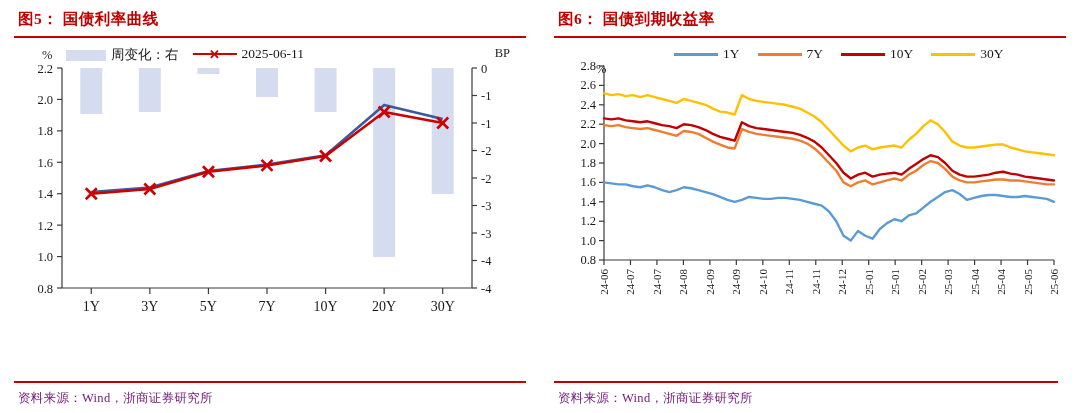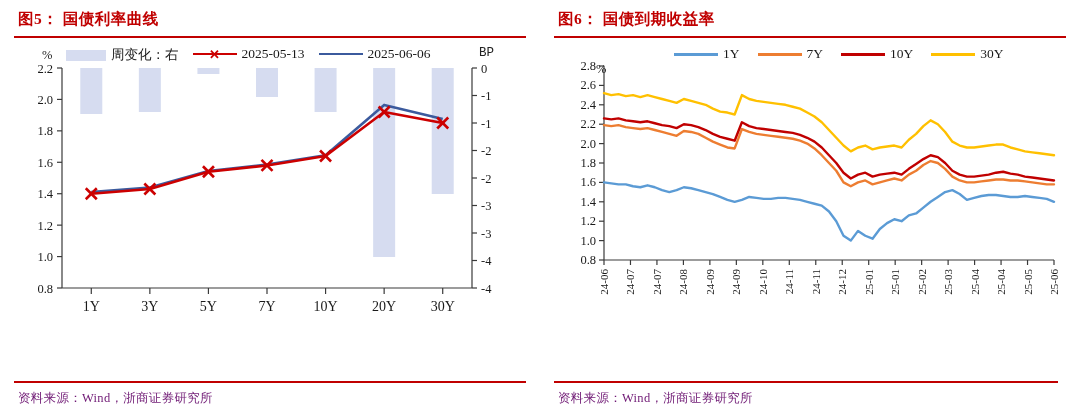--- a/index.html
+++ b/index.html
@@ -59,30 +59,26 @@
 
       <div class="legend" style="left:52px;top:8px;">
         <span class="leg-item">
           <span class="swatch-bar"></span>
           <span class="leg-label">周变化：右</span>
         </span>
         <span class="leg-item">
           <span class="swatch-line" style="border-top-color:#cc0000;">
               <span class="xmark">✕</span>
             </span>
-          <span class="leg-label">2025-05-13</span>
-        </span>
-        <span class="leg-item">
-          <span class="swatch-line" style="border-top-color:#3b5a9d;"></span>
-          <span class="leg-label">2025-06-06</span>
+          <span class="leg-label">2025-06-11</span>
         </span>
       </div>
 
       <div class="axis-unit" style="left:28px;top:10px;">%</div>
-      <div class="axis-unit" style="right:32px;top:8px;font-family:Liberation Mono, monospace;">BP</div>
+      <div class="axis-unit" style="right:16px;top:8px;">BP</div>
 
       <svg id="svg5" width="512" height="290" viewBox="0 0 512 290">
           <rect x="66.28571428571428" y="30" width="22" height="46" fill="#d6dcf0"></rect>
           <rect x="124.85714285714286" y="30" width="22" height="44" fill="#d6dcf0"></rect>
           <rect x="183.42857142857142" y="30" width="22" height="6" fill="#d6dcf0"></rect>
           <rect x="242" y="30" width="22" height="29" fill="#d6dcf0"></rect>
           <rect x="300.57142857142856" y="30" width="22" height="44" fill="#d6dcf0"></rect>
           <rect x="359.1428571428571" y="30" width="22" height="188.99999999999997" fill="#d6dcf0"></rect>
           <rect x="417.7142857142857" y="30" width="22" height="126" fill="#d6dcf0"></rect>
           <line x1="48" y1="250" x2="43" y2="250" stroke="#3a3a3a" stroke-width="1.2"></line>

